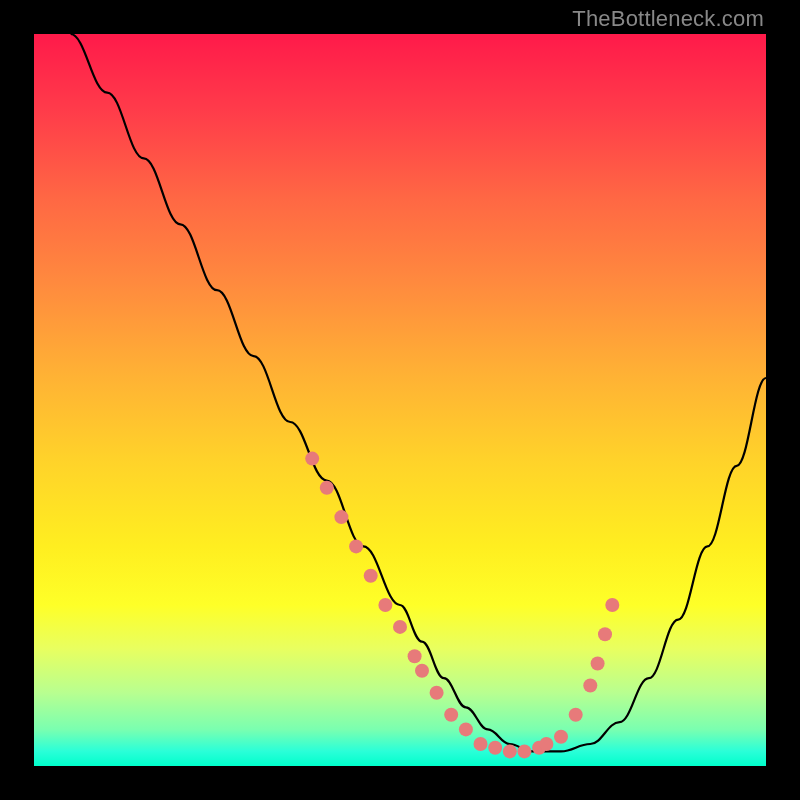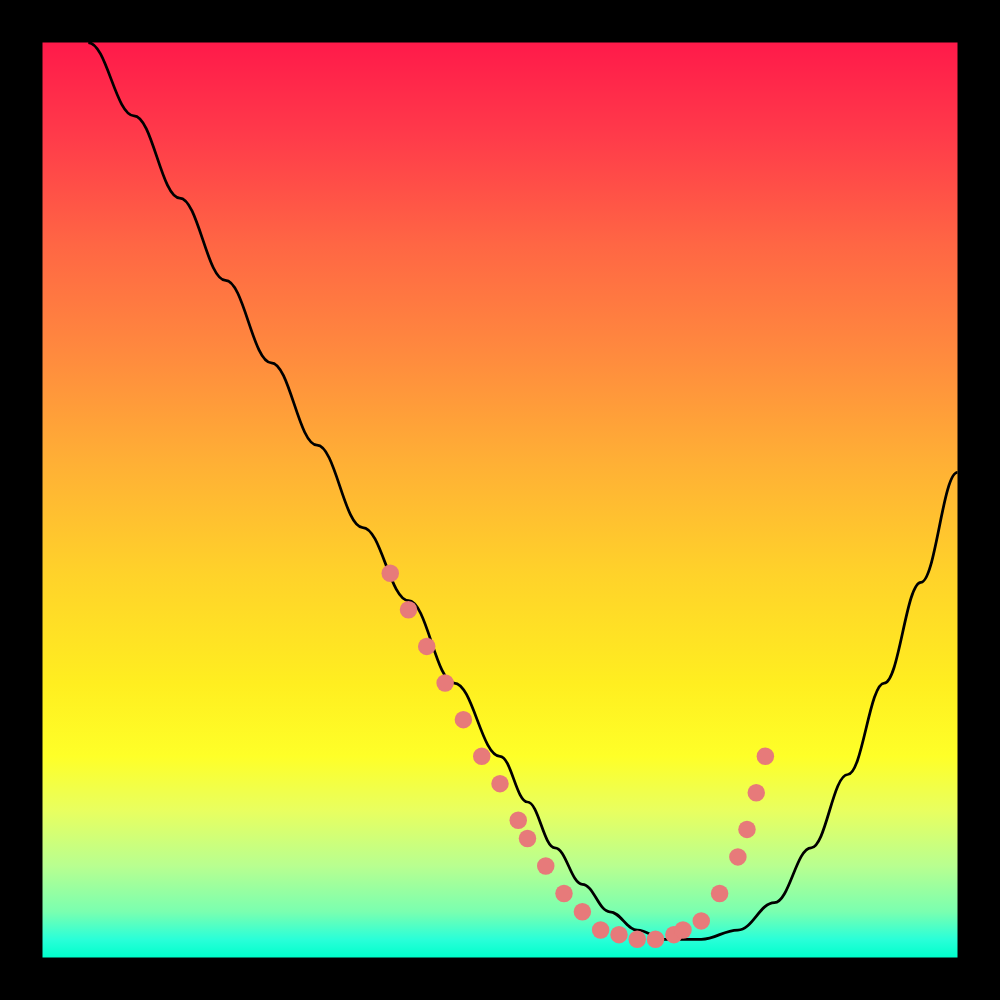--- a/index.html
+++ b/index.html
@@ -63,20 +63,21 @@
   }
   .dots {
     fill: #e77a7a;
     stroke: none;
   }
 </style>
 </head>
 <body>
 
 <div class="container">
+  <div class="watermark">TheBottleneck.com</div>
   <div class="plot-area">
     <svg class="curves" viewBox="0 0 732 732">
       <path id="curve-path" class="curve" d="M 36.6 0.0 C 51.2 0.0, 58.6 58.6, 73.2 58.6 C 87.8 58.6, 95.2 124.4, 109.8 124.4 C 124.4 124.4, 131.8 190.3, 146.4 190.3 C 161.0 190.3, 168.4 256.2, 183.0 256.2 C 197.6 256.2, 205.0 322.1, 219.6 322.1 C 234.2 322.1, 241.6 388.0, 256.2 388.0 C 270.8 388.0, 278.2 446.5, 292.8 446.5 C 307.4 446.5, 314.8 512.4, 329.4 512.4 C 344.0 512.4, 351.4 571.0, 366.0 571.0 C 374.8 571.0, 379.2 607.6, 388.0 607.6 C 396.7 607.6, 401.1 644.2, 409.9 644.2 C 418.7 644.2, 423.1 673.4, 431.9 673.4 C 440.7 673.4, 445.1 695.4, 453.8 695.4 C 462.6 695.4, 467.0 710.0, 475.8 710.0 C 484.6 710.0, 489.0 717.4, 497.8 717.4 C 509.5 717.4, 515.3 717.4, 527.0 717.4 C 538.8 717.4, 544.6 710.0, 556.3 710.0 C 568.0 710.0, 573.9 688.1, 585.6 688.1 C 597.3 688.1, 603.2 644.2, 614.9 644.2 C 626.6 644.2, 632.4 585.6, 644.2 585.6 C 655.9 585.6, 661.7 512.4, 673.4 512.4 C 685.2 512.4, 691.0 431.9, 702.7 431.9 C 714.4 431.9, 720.3 344.0, 732.0 344.0"></path>
       <g id="dot-group" class="dots">
           <circle cx="278.2" cy="424.6" r="7"></circle>
           <circle cx="292.8" cy="453.8" r="7"></circle>
           <circle cx="307.4" cy="483.1" r="7"></circle>
           <circle cx="322.1" cy="512.4" r="7"></circle>
           <circle cx="336.7" cy="541.7" r="7"></circle>
           <circle cx="351.4" cy="571.0" r="7"></circle>

